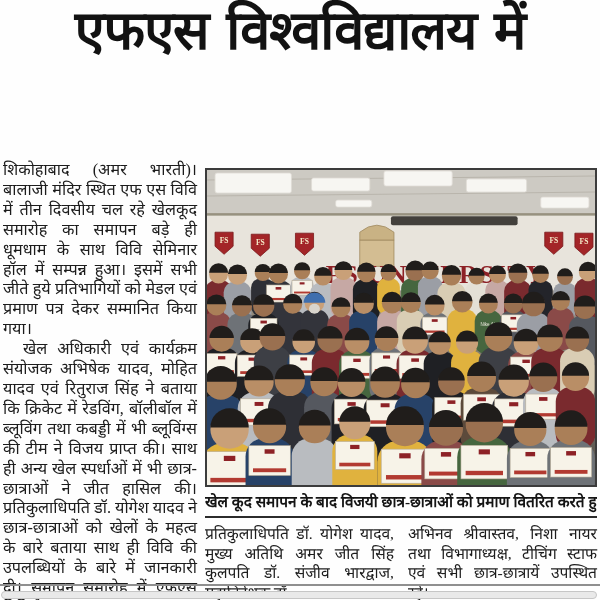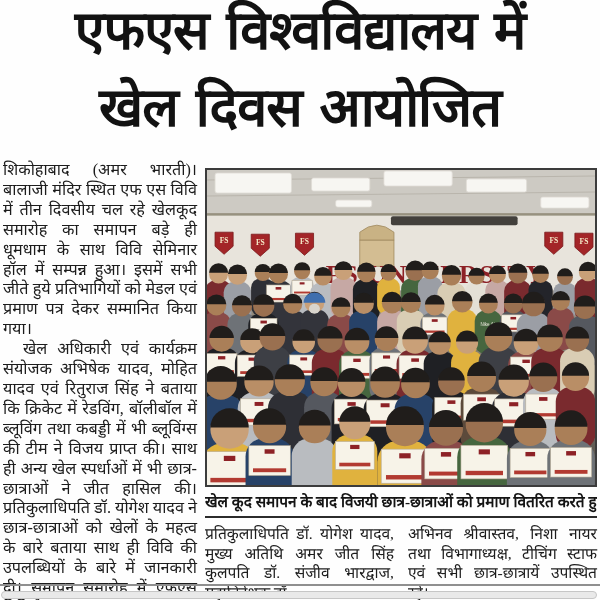--- a/index.html
+++ b/index.html
@@ -28,21 +28,20 @@
   .rule2{position:absolute;top:591px;left:1px;width:596px;height:8px;background:#e9e9e9;
     border:1px solid #c6c6c6;border-radius:4px;box-sizing:border-box;}
 </style>
 </head>
 <body>
 
 <div class="page">
 
   <div class="headline">
     <div class="hl">एफएस विश्वविद्यालय में</div>
-    <div class="hl">खेल दिवस आयोजित</div>
   </div>
 
   <div class="left-col">
     <p><span class="dateline">शिकोहाबाद (अमर भारती)।</span> <span>बालाजी मंदिर स्थित एफ एस विवि में तीन दिवसीय चल रहे खेलकूद समारोह का समापन बड़े ही धूमधाम के साथ विवि सेमिनार हॉल में सम्पन्न हुआ। इसमें सभी जीते हुये प्रतिभागियों को मेडल एवं प्रमाण पत्र देकर सम्मानित किया गया।</span></p>
     <p class="p2">खेल अधिकारी एवं कार्यक्रम संयोजक अभिषेक यादव, मोहित यादव एवं रितुराज सिंह ने बताया कि क्रिकेट में रेडविंग, बॉलीबॉल में ब्लूविंग तथा कबड्डी में भी ब्लूविंग्स की टीम ने विजय प्राप्त की। साथ ही अन्य खेल स्पर्धाओं में भी छात्र-छात्राओं ने जीत हासिल की। प्रतिकुलाधिपति डॉ. योगेश यादव ने छात्र-छात्राओं को खेलों के महत्व के बारे बताया साथ ही विवि की उपलब्धियों के बारे में जानकारी दी। समापन समारोह में एफएस विवि के</p>
   </div>
 
   <div class="photo-frame">
     <svg id="photoSvg" viewBox="0 0 386 314" preserveAspectRatio="none">
       <defs>

